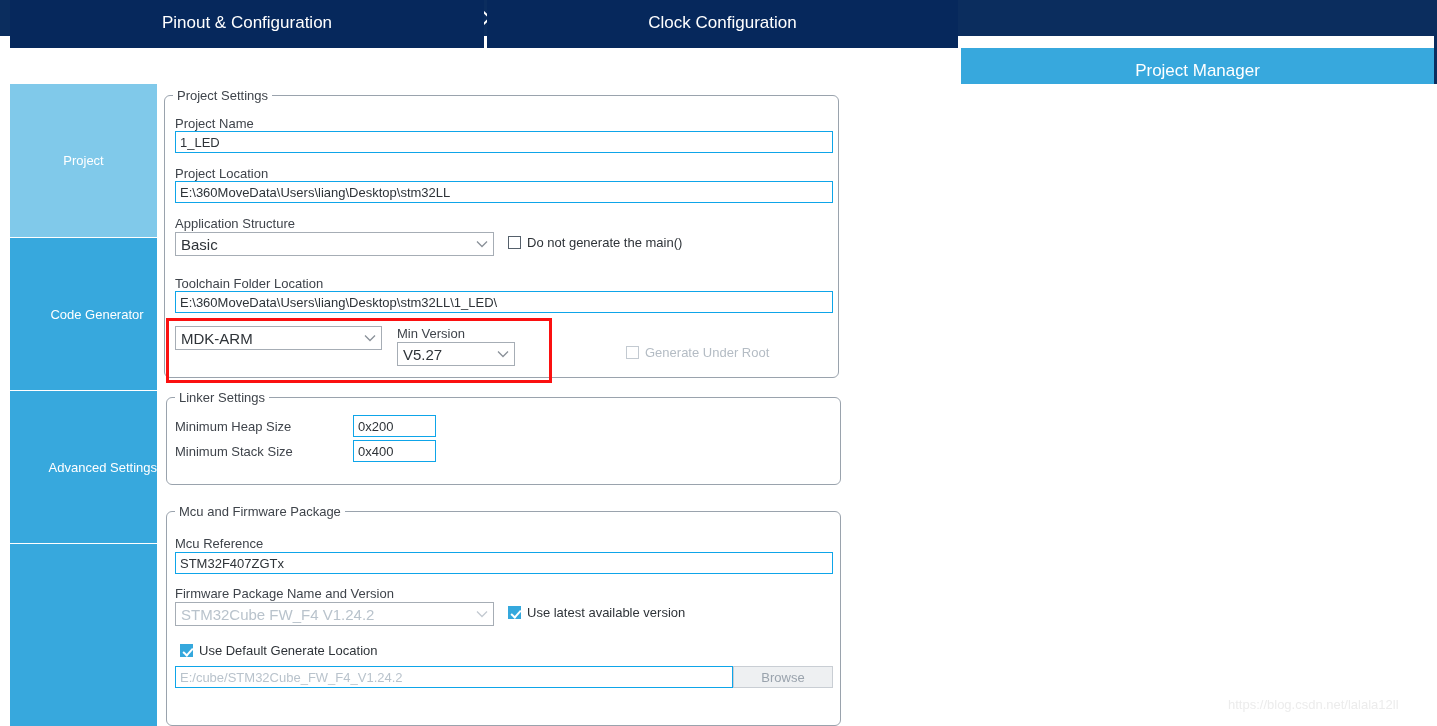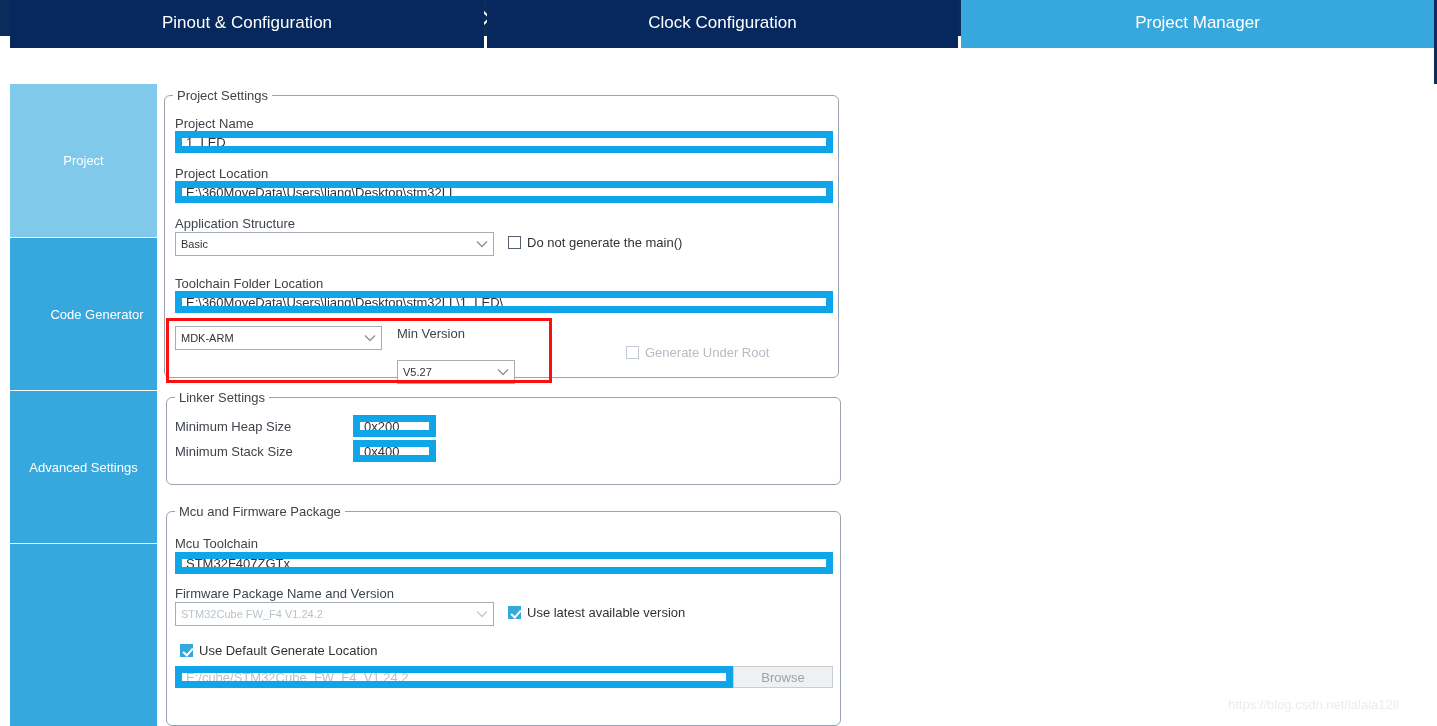--- a/index.html
+++ b/index.html
@@ -57,21 +57,21 @@
     position: absolute;
     top: 0;
     height: 48px;
     line-height: 46px;
     text-align: center;
     color: #ffffff;
     font-size: 17px;
     white-space: nowrap;
   }
   .tab.inactive { background: #06285c; }
-  .tab.active   { background: #37a8dd; }
+  .tab.active   { background: #37a8dd; margin-top: 48px; }
   .tab-sep {
     position: absolute;
     top: 36px;
     width: 3px; height: 48px;
     background: #ffffff;
   }
   .tab-edge {
     position: absolute;
     top: 36px;
     width: 3px; height: 48px;
@@ -125,37 +125,37 @@
 
   .fld-label {
     position: absolute;
     font-size: 13px;
     color: #3f444b;
     white-space: nowrap;
   }
 
   .textbox {
     position: absolute;
-    border: 7px solid #0ea5e9;
+    border: 1px solid #0ea5e9;
     background: #ffffff;
     font-size: 13px;
     color: #2e3338;
     padding: 0 4px;
     display: flex;
     align-items: center;
     white-space: nowrap;
     overflow: hidden;
   }
   .textbox.disabled { color: #b9c3cc; background: #ffffff; }
 
   .combo {
     position: absolute;
     border: 1px solid #a6adb5;
     background: #ffffff;
-    font-size: 11px;
+    font-size: 15px;
     color: #2e3338;
     display: flex;
     align-items: center;
     white-space: nowrap;
   }
   .combo .cv { padding-left: 5px; flex: 1; overflow: hidden; }
   .combo.disabled .cv { color: #b9c3cc; }
   .combo .arrow {
     width: 22px; height: 100%;
     display: flex; align-items: center; justify-content: center;
@@ -255,21 +255,21 @@
   <div class="tab active" style="left:961px; width:473px;">Project Manager</div>
   <div class="tab-edge" style="left:1434px;"></div>
 
   <div class="sidebar">
     <div class="side-item selected" style="height:154px;">
       <span>Project</span>
     </div>
     <div class="side-item" style="height:153px;padding-left:27px;">
       <span>Code Generator</span>
     </div>
-    <div class="side-item" style="height:153px;">
+    <div class="side-item" style="height:153px;justify-content:flex-end;">
       <span>Advanced Settings</span>
     </div>
     <div class="side-item" style="height:182px; border-bottom:none;">
       <span></span>
     </div>
   </div>
 
   <div class="content">
 
     <div class="groupbox" style="left:7px; top:11px; width:675px; height:283px;">
@@ -310,21 +310,21 @@
     <div class="combo" style="left:18px; top:242px; width:207px; height:24px;">
       <span class="cv">MDK-ARM</span>
       <span class="arrow">
         <svg width="12" height="8" viewBox="0 0 12 8">
             <path d="M1 1.5 L6 6.5 L11 1.5" fill="none" stroke="#8a9199" stroke-width="1.3"></path>
           </svg>
       </span>
     </div>
 
     <span class="fld-label" style="left:240px; top:242px;">Min Version</span>
-    <div class="combo" style="left:240px; top:276px; width:118px; height:24px;gap:24px;">
+    <div class="combo" style="left:240px; top:258px; width:118px; height:24px;gap:24px;">
       <span class="cv">V5.27</span>
       <span class="arrow">
         <svg width="12" height="8" viewBox="0 0 12 8">
             <path d="M1 1.5 L6 6.5 L11 1.5" fill="none" stroke="#8a9199" stroke-width="1.3"></path>
           </svg>
       </span>
     </div>
 
     <div class="checkrow disabled" style="left:469px; top:261px;">
       <span class="cbox dis"></span>
@@ -342,21 +342,21 @@
     </div>
     <span class="fld-label" style="left:18px; top:360px;">Minimum Stack Size</span>
     <div class="textbox" style="left:196px; top:356px; width:83px; height:22px;">
       <span>0x400</span>
     </div>
 
     <div class="groupbox" style="left:9px; top:427px; width:675px; height:215px;">
       <span class="group-title">Mcu and Firmware Package</span>
     </div>
 
-    <span class="fld-label" style="left:18px; top:452px;">Mcu Toolchain</span>
+    <span class="fld-label" style="left:18px; top:452px;">Mcu Reference</span>
     <div class="textbox" style="left:18px; top:468px; width:658px; height:22px;">
       <span>STM32F407ZGTx</span>
     </div>
 
     <span class="fld-label" style="left:18px; top:502px;">Firmware Package Name and Version</span>
     <div class="combo disabled" style="left:18px; top:518px; width:319px; height:24px;">
       <span class="cv">STM32Cube FW_F4 V1.24.2</span>
       <span class="arrow">
         <svg width="12" height="8" viewBox="0 0 12 8">
             <path d="M1 1.5 L6 6.5 L11 1.5" fill="none" stroke="#c3cad1" stroke-width="1.3"></path>

